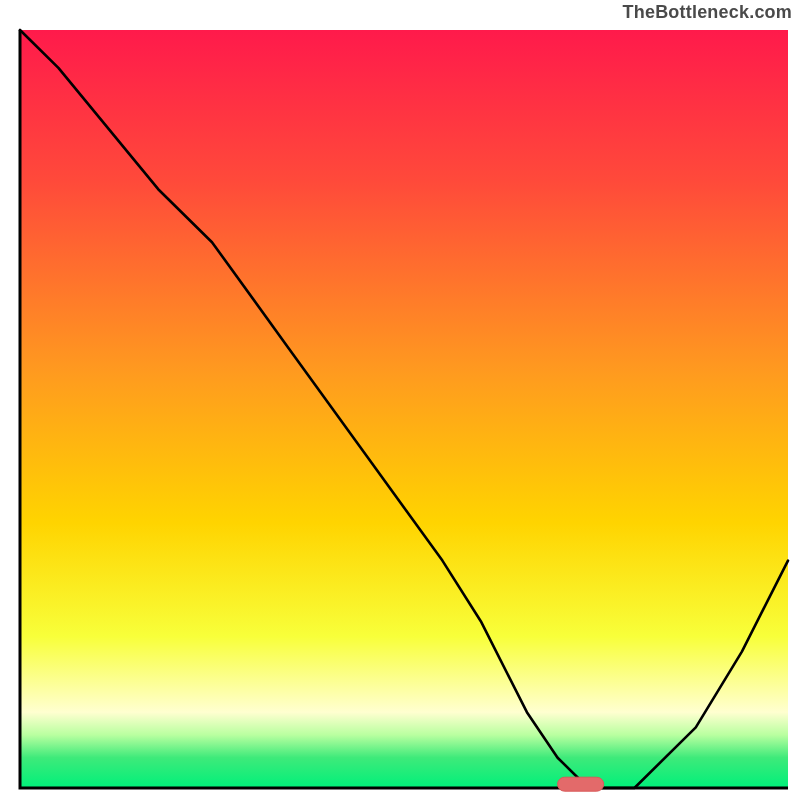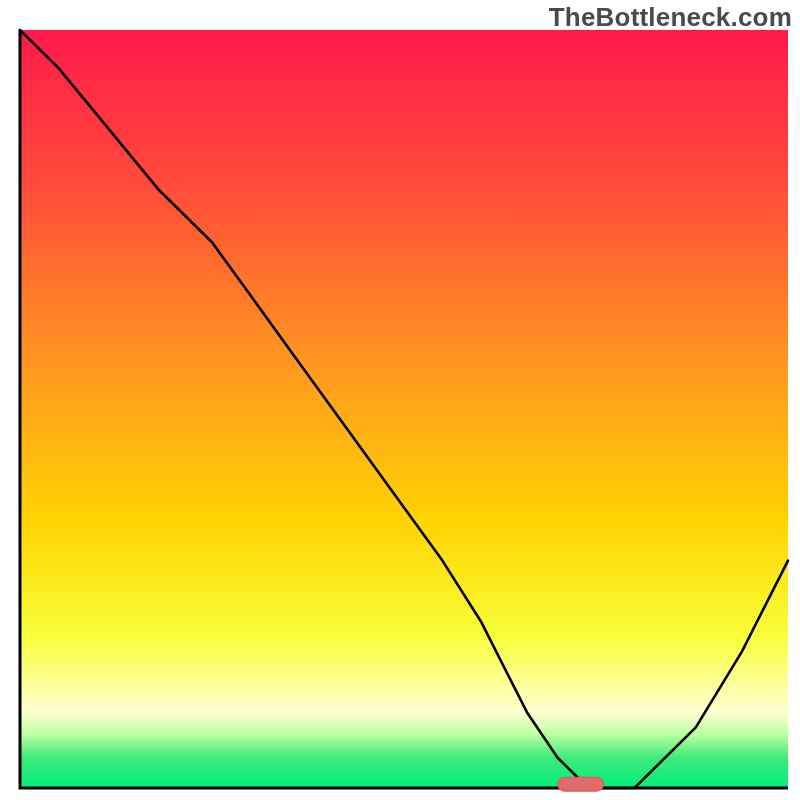--- a/index.html
+++ b/index.html
@@ -13,21 +13,21 @@
   }
   .wrap {
     position: relative;
     width: 800px;
     height: 800px;
   }
   .watermark {
     position: absolute;
     top: 2px;
     right: 8px;
-    font-size: 26px;
+    font-size: 18px;
     font-weight: 600;
     color: #4a4a4a;
     letter-spacing: 0.2px;
   }
   svg.plot {
     position: absolute;
     left: 0;
     top: 0;
   }
 </style>

